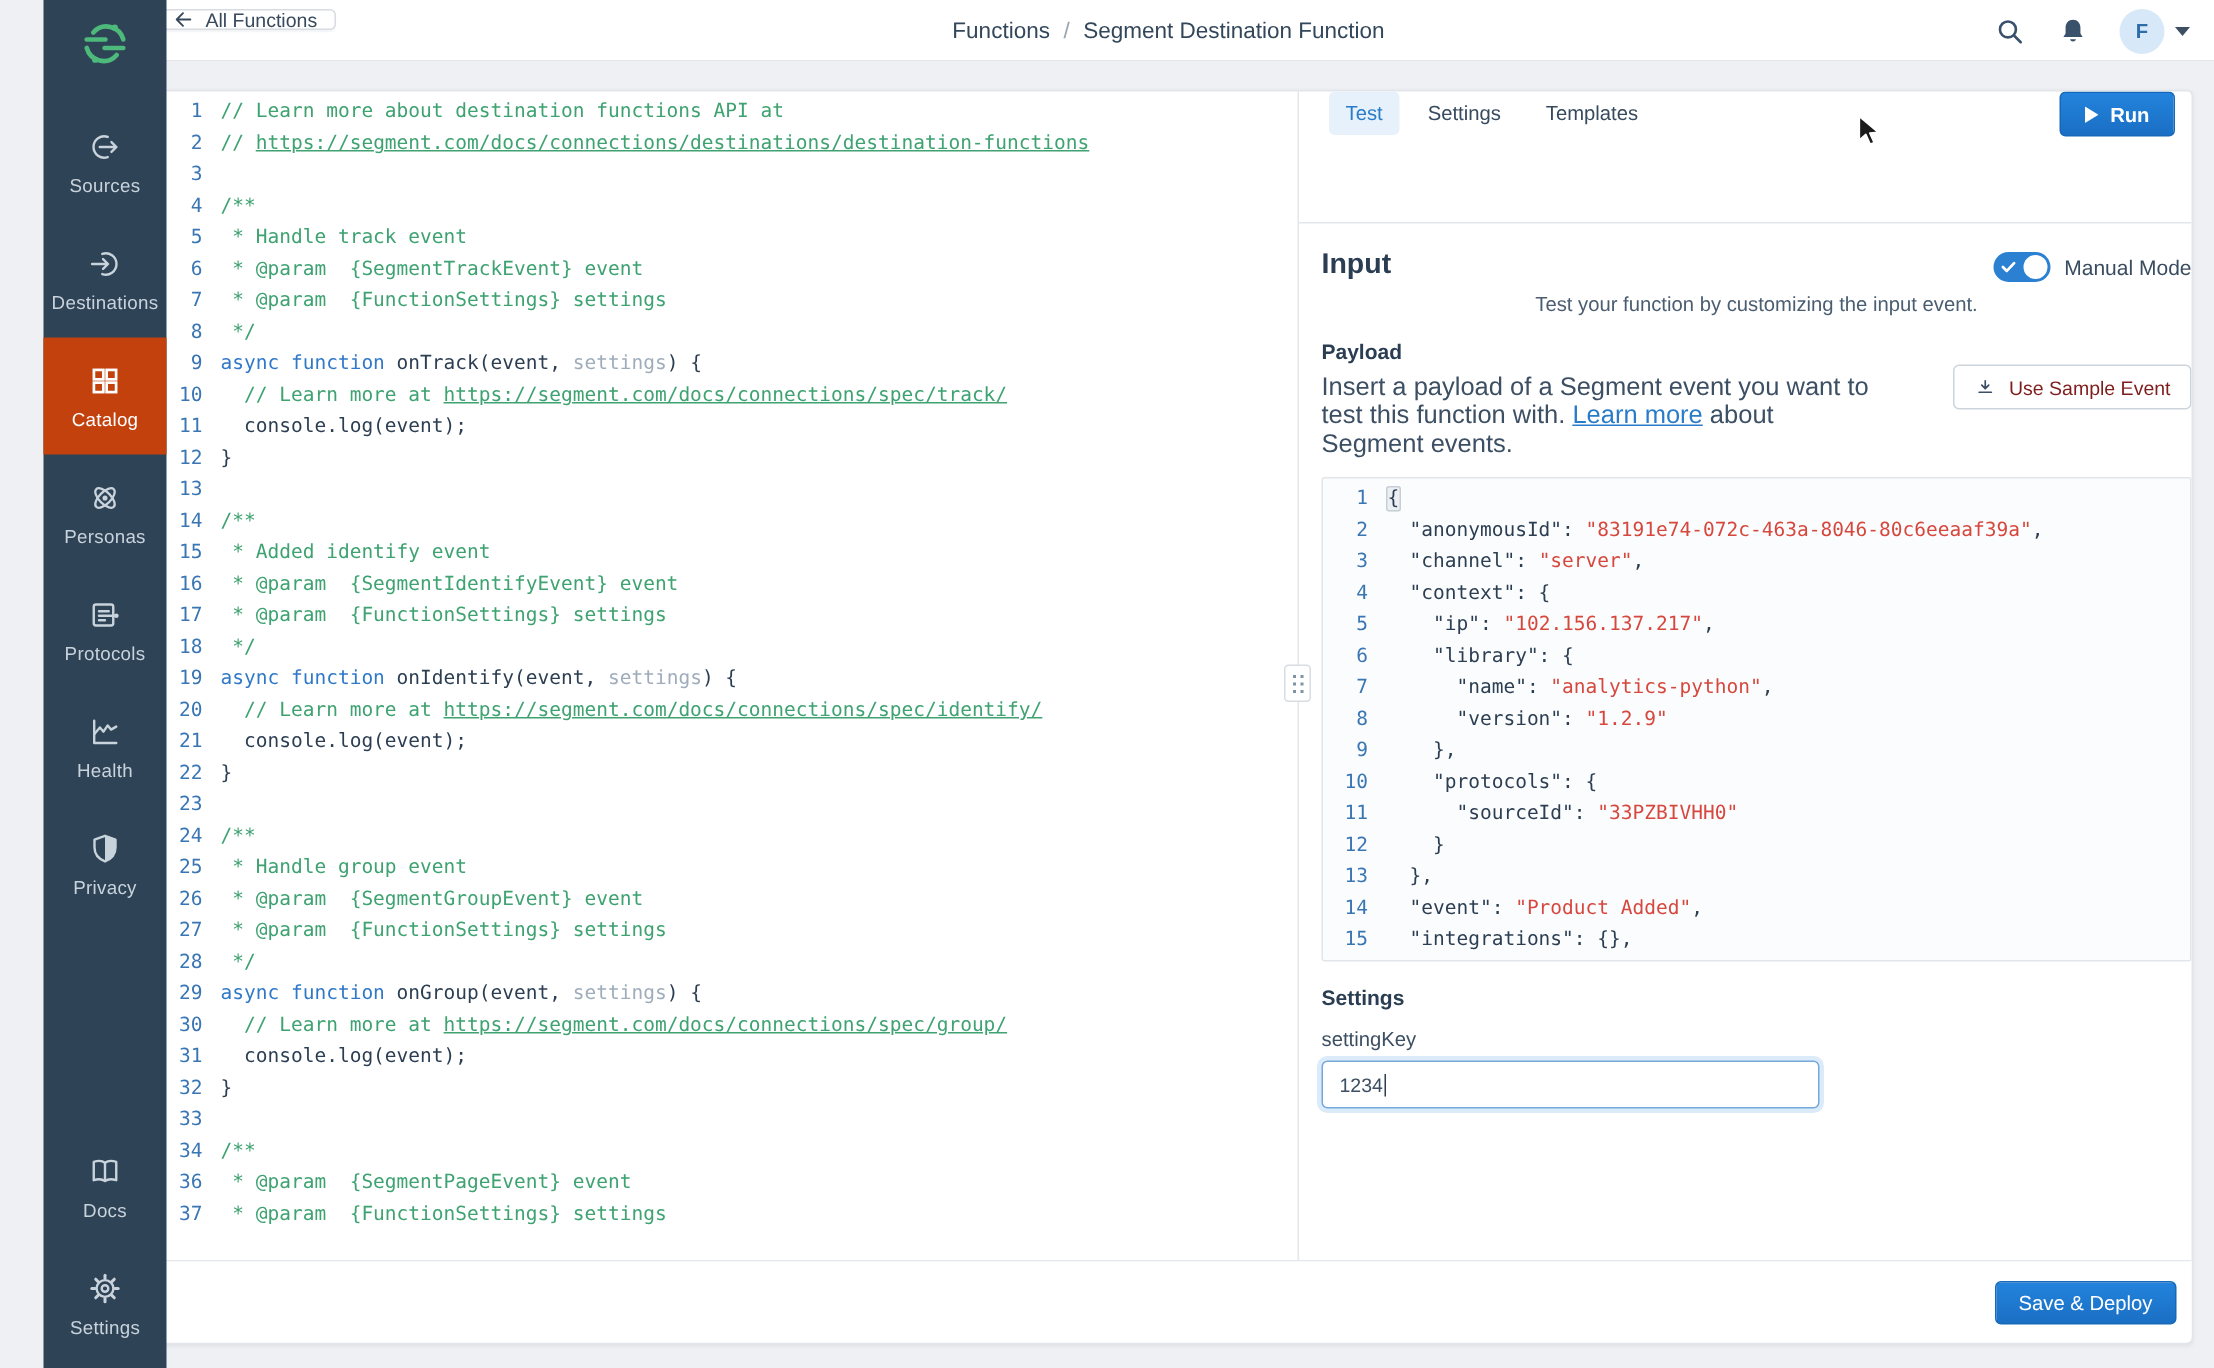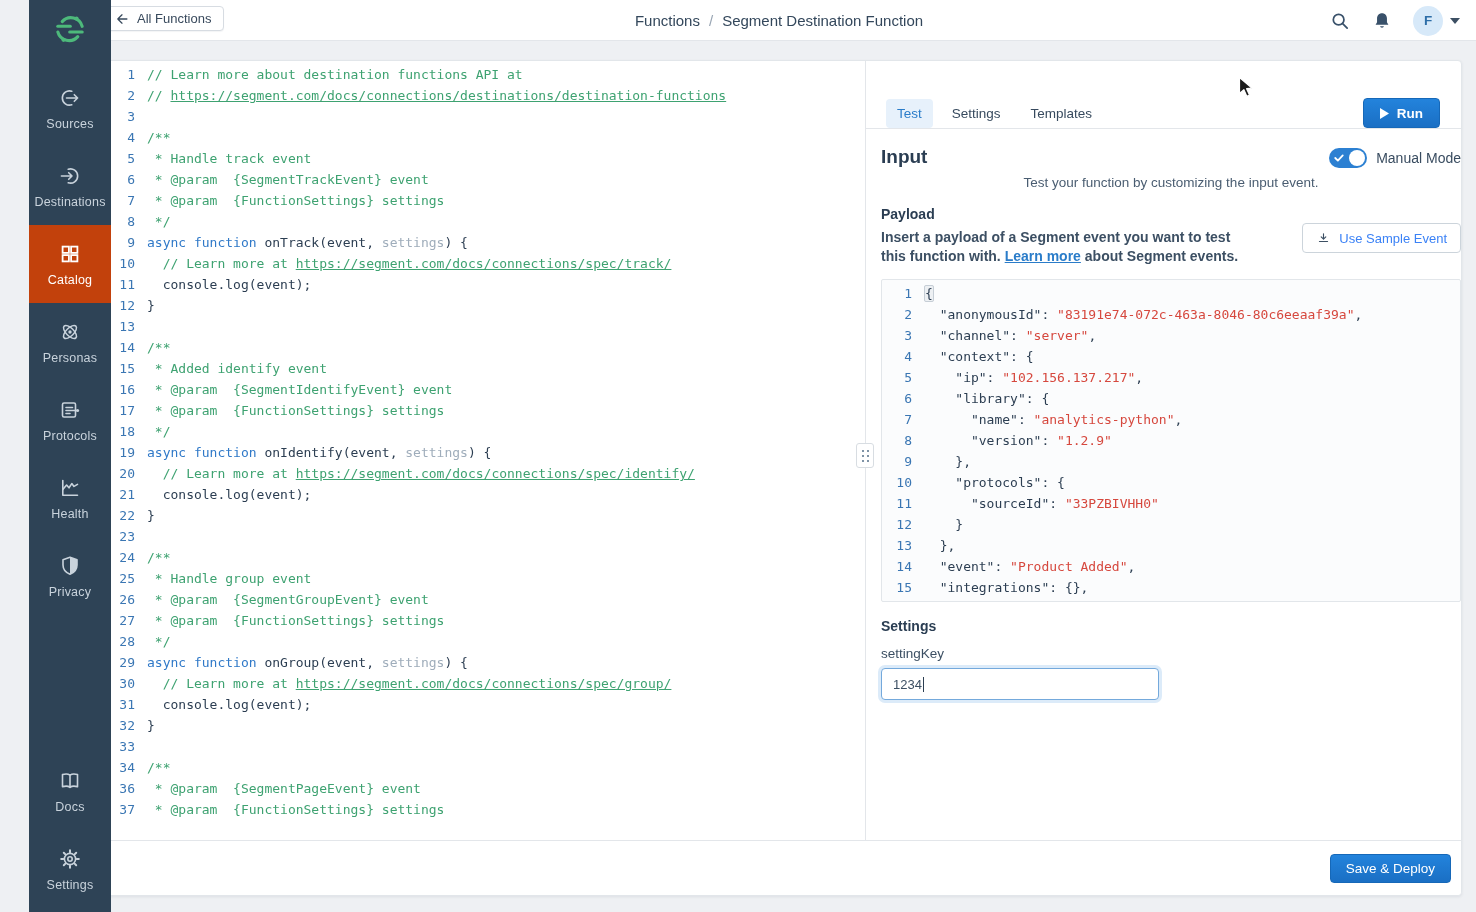--- a/index.html
+++ b/index.html
@@ -14,21 +14,21 @@
   .nav-items-bottom { position:absolute; bottom:4px; left:0; width:82px; }
   .nav-item { height:78px; display:flex; flex-direction:column; align-items:center; justify-content:center;
     gap:7px; color:#c9d3dc; cursor:pointer; }
   .nav-item .nav-label { font-size:12.5px; letter-spacing:.2px; }
   .nav-item.active { background:#c2410c; color:#ffffff; }
   .nav-item svg { display:block; }
 
   
   .header { position:absolute; left:82px; top:0; right:0; height:41px; background:#fff;
     border-bottom:1px solid #e3e6ea; display:flex; align-items:center; z-index:4; }
-  .back-btn { position:absolute; left:20px; top:6px; height:25px; display:flex; align-items:center; gap:8px;
+  .back-btn { position:absolute; left:20px; top:6px; height:14px; display:flex; align-items:center; gap:8px;
     padding:0 12px; background:#fff; border:1px solid #d7dce2; border-radius:4px;
     font-size:13px; font-weight:500; color:#38495c; box-shadow:0 1px 1px rgba(20,40,60,.05); cursor:pointer; }
   .breadcrumb { margin:0 auto; font-size:15px; color:#33475b; display:flex; align-items:center; }
   .crumb-sep { margin:0 9px; color:#98a5b3; }
   .header-right { position:absolute; right:16px; top:0; height:41px; display:flex; align-items:center; gap:20px; }
   .avatar-group { display:flex; align-items:center; gap:7px; cursor:pointer; }
   .avatar { width:30px; height:30px; border-radius:50%; background:#d7e9f9; color:#2d6ea8;
     font-size:13.5px; font-weight:600; display:flex; align-items:center; justify-content:center; }
   .caret-down { width:0; height:0; border-left:5px solid transparent; border-right:5px solid transparent;
     border-top:6px solid #3c4f63; }
@@ -51,54 +51,54 @@
   .tok-ph { color:#2c3e52; background:#edf0f3; border:1px solid #c6ced6; border-radius:2px; }
 
   .v-divider { position:absolute; left:760px; top:0; width:1px; height:781px; background:#e3e6ea; }
   .drag-handle { position:absolute; left:751px; top:382px; width:18px; height:25px; background:#fff;
     border:1px solid #d8dde2; border-radius:3px; display:flex; align-items:center; justify-content:center; cursor:col-resize; z-index:3; }
   .dots { display:grid; grid-template-columns:2px 2px; grid-gap:3px; }
   .dots i { width:2px; height:2px; background:#7f93a6; }
 
   
   .right-panel { position:absolute; left:761px; top:0; right:0; bottom:55px; overflow:hidden; }
-  .tabbar { height:68px; border-bottom:1px solid #e3e6ea; display:flex; align-items:flex-end;
-    padding-left:20px; padding-right:21px; }
+  .tabbar { height:88px; border-bottom:1px solid #e3e6ea; display:flex; align-items:flex-start;
+    padding-left:20px; padding-right:11px; }
   .tab { font-size:13.5px; font-weight:500; color:#374a5e; padding:7px 11px; border-radius:4px;
     margin-right:8px; cursor:pointer; }
   .tab.active { color:#2a7cc9; background:#e7f1fb; }
   .btn-blue { display:flex; align-items:center; gap:8px; height:30px; padding:0 16px;
     background:linear-gradient(180deg,#2383dc,#1a6fc4); border:1px solid #1668b8; border-radius:4px;
     color:#fff; font-size:13.5px; font-weight:600; cursor:pointer; }
   .run-btn { margin-left:auto; }
 
   .panel-content { padding:17px 0 0 15px; }
   .input-row { display:flex; justify-content:space-between; align-items:flex-start; }
   .h-input { font-size:19px; font-weight:600; color:#2a3d52; }
   .toggle-row { display:flex; align-items:center; gap:9px; margin-top:2px; }
   .toggle { position:relative; width:38px; height:20px; border-radius:10px; background:#2c80d2; cursor:pointer; flex:none; }
   .toggle .knob { position:absolute; right:2px; top:2px; width:16px; height:16px; border-radius:50%; background:#fff; }
   .toggle svg { position:absolute; left:4px; top:4px; }
   .toggle-label { font-size:14px; color:#394c60; }
   .subtitle { margin-top:7px; font-size:13.5px; color:#4a5d71;text-align:center; }
 
   .payload-section { position:relative; margin-top:16px; }
   .h-small { font-size:14px; font-weight:700; color:#2a3d52; }
-  .payload-desc { margin-top:6px; width:372px; font-size:14px; line-height:19px; color:#3c4f63;font-weight:bold; }
+  .payload-desc { margin-top:6px; width:372px; font-size:17px; line-height:19px; color:#3c4f63; }
   .inline-link { color:#2a7cc9; text-decoration:underline; cursor:pointer; }
   .sample-btn { position:absolute; right:0; top:17px; height:30px; display:flex; align-items:center; gap:8px;
     padding:0 13px; background:#fff; border:1px solid #ccd4db; border-radius:4px;
-    font-size:13px; color:#3b82f6; cursor:pointer; }
+    font-size:13px; color:#7f1d1d; cursor:pointer; }
 
   .json-editor { margin-top:13px; border:1px solid #e2e6ea; background:#fbfcfd; border-radius:2px;
     padding:3px 0; cursor:text; }
 
   .settings-section { margin-top:16px; }
   .field-label { margin-top:12px; font-size:13.5px; color:#3c4f63; }
-  .text-input { margin-top:7px; width:278px; height:32px; background:#fff; border:1px solid #74a9dc;
+  .text-input { margin-top:7px; width:332px; height:32px; background:#fff; border:1px solid #74a9dc;
     border-radius:4px; box-shadow:0 0 0 3px #dcebf9; display:flex; align-items:center; padding:0 11px;
     font-size:13px; color:#3c4f63; cursor:text; }
   .caret-bar { display:inline-block; width:1px; height:15px; background:#2c3e52; margin-left:1px; }
 
   .bottom-bar { position:absolute; left:0; right:0; bottom:0; height:55px; border-top:1px solid #e3e6ea;
     display:flex; align-items:center; justify-content:flex-end; padding-right:10px; background:#fff;
     border-radius:0 0 4px 4px; }
   .save-btn { height:29px; padding:0 15px; font-weight:500; }
 
   .mouse-cursor { position:absolute; left:1238px; top:76px; z-index:50; pointer-events:none; }

